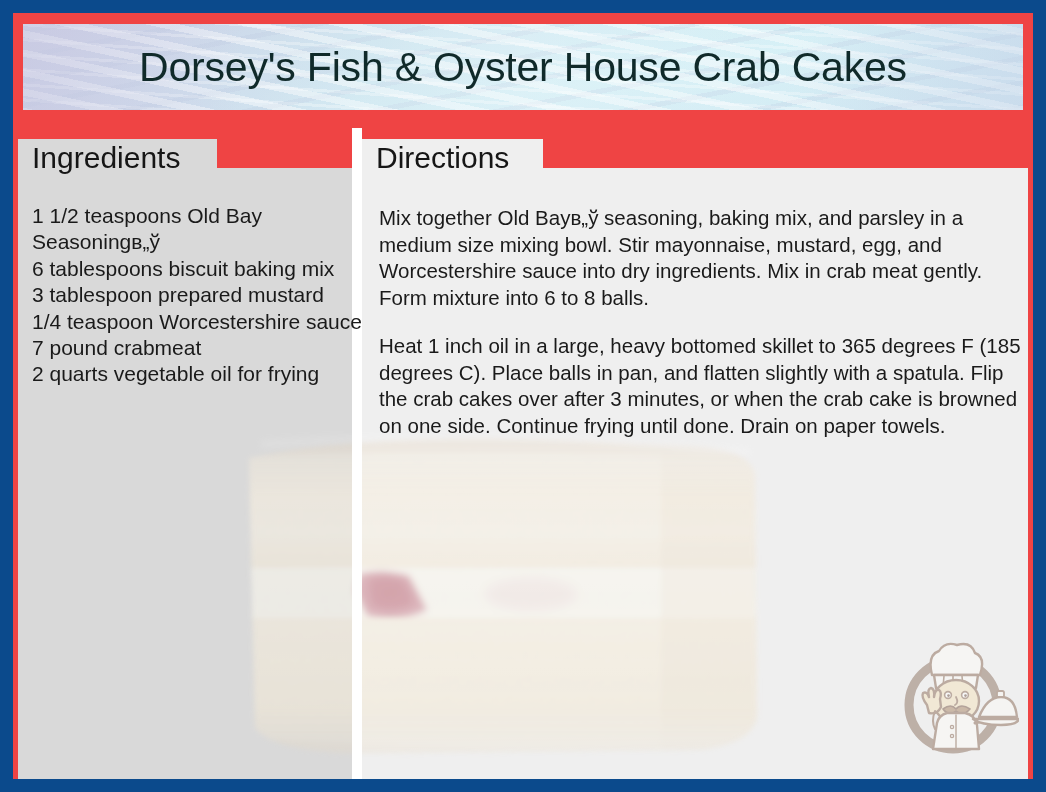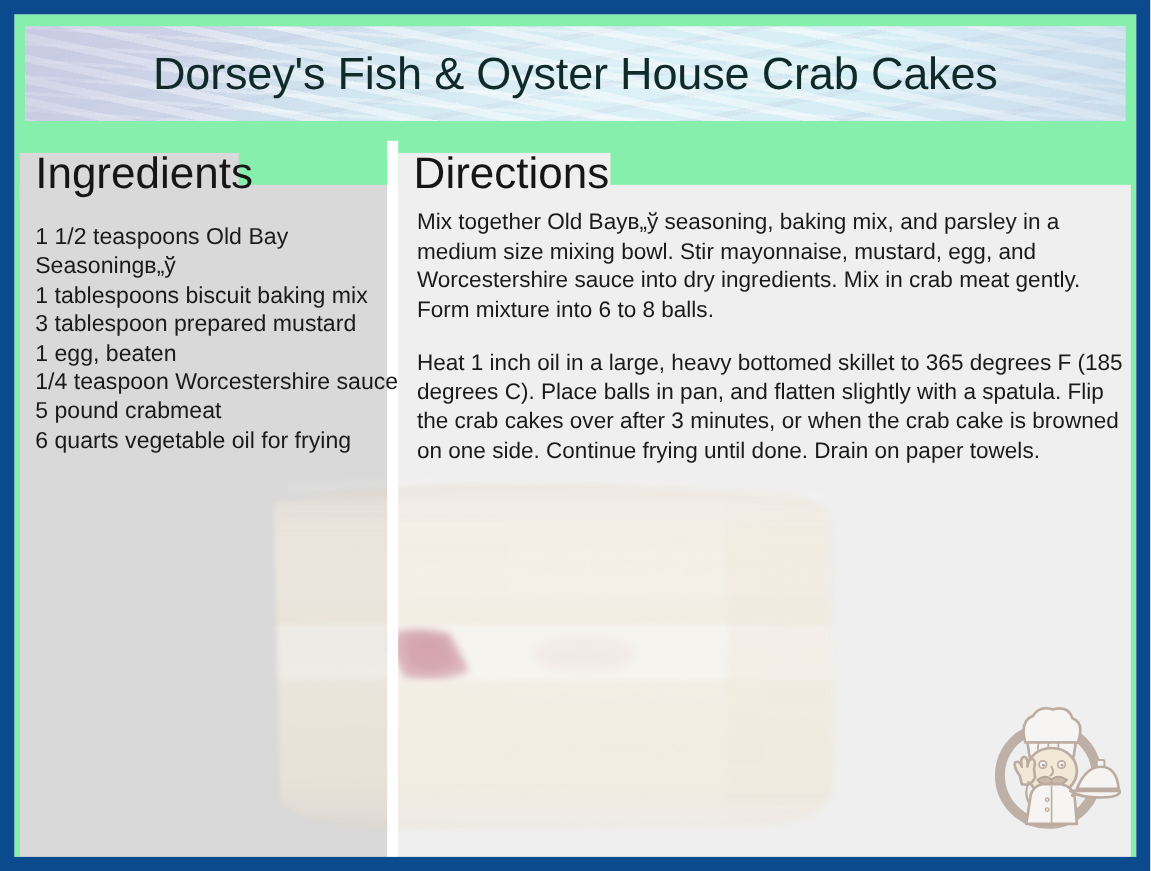--- a/index.html
+++ b/index.html
@@ -31,21 +31,21 @@
     pointer-events: none;
     z-index: 40;
   }
 
   
   .page {
     position: absolute;
     left: 13px; top: 13px;
     width: 1020px;
     height: 766px;
-    background: #86efac;
+    background: #ef4444;
     overflow: hidden;
   }
 
   
   .title-banner {
     position: absolute;
     left: 10px;
     top: 11px;
     width: 1000px;
     height: 86px;
@@ -145,60 +145,60 @@
     height: 652px;
     background: #ffffff;
     z-index: 5;
   }
 
   
   .tab {
     position: absolute;
     z-index: 6;
     color: #161616;
-    font-size: 40px;
+    font-size: 30px;
     line-height: 38px;
     white-space: nowrap;
   }
   .tab-ingredients {
     left: 5px;
     top: 126px;
     width: 185px;
     height: 40px;
     background: #d9d9d9;
     padding: 0 0 0 14px;
   }
   .tab-directions {
     left: 349px;
     top: 126px;
     width: 163px;
     height: 40px;
     background: #efefef;
-    padding: 0 16px 0 14px;
+    padding: 0 4px 0 14px;
   }
 
   
   .ingredients-list {
     position: absolute;
     left: 19px;
     top: 190px;
     width: 330px;
     z-index: 10;
     color: #1a1a1a;
     font-size: 21px;
     line-height: 26.4px;
   }
   .ingredients-list .item {
     display: block;
   }
 
   .directions-body {
     position: absolute;
     left: 366px;
-    top: 176px;
+    top: 192px;
     width: 645px;
     z-index: 10;
     color: #1a1a1a;
     font-size: 20.5px;
     line-height: 26.5px;
   }
   .directions-body p {
     margin: 0 0 22px 0;
   }
 
@@ -317,26 +317,25 @@
       </svg>
     </div>
 
     <div class="panel-gap"></div>
 
     <div class="tab tab-ingredients">Ingredients</div>
     <div class="tab tab-directions">Directions</div>
 
     <div class="ingredients-list">
       <span class="item">1 1/2 teaspoons Old Bay Seasoningв„ў</span>
-      <span class="item">1 tablespoons biscuit baking mix</span>
+      <span class="item">6 tablespoons biscuit baking mix</span>
       <span class="item">3 tablespoon prepared mustard</span>
-      <span class="item">1 egg, beaten</span>
       <span class="item">1/4 teaspoon Worcestershire sauce</span>
-      <span class="item">5 pound crabmeat</span>
-      <span class="item">6 quarts vegetable oil for frying</span>
+      <span class="item">7 pound crabmeat</span>
+      <span class="item">2 quarts vegetable oil for frying</span>
     </div>
 
     <div class="directions-body">
       <p>Mix together Old Bayв„ў seasoning, baking mix, and parsley in a medium size mixing bowl.  Stir mayonnaise, mustard, egg, and Worcestershire sauce into dry ingredients. Mix in crab meat gently. Form mixture into 6 to 8 balls.</p>
       <p>Heat 1 inch oil in a large, heavy bottomed skillet to 365 degrees F (185 degrees C). Place balls in pan, and flatten slightly with a spatula.  Flip the crab cakes over after 3 minutes, or when the crab cake is browned on one side.  Continue frying until done.  Drain on paper towels.</p>
     </div>
 
     <div class="chef-logo">
       <svg width="132" height="132" viewBox="0 0 132 132" xmlns="http://www.w3.org/2000/svg">
         <g fill="none" stroke="#8a6a55" stroke-width="2.4" stroke-linecap="round" stroke-linejoin="round">

